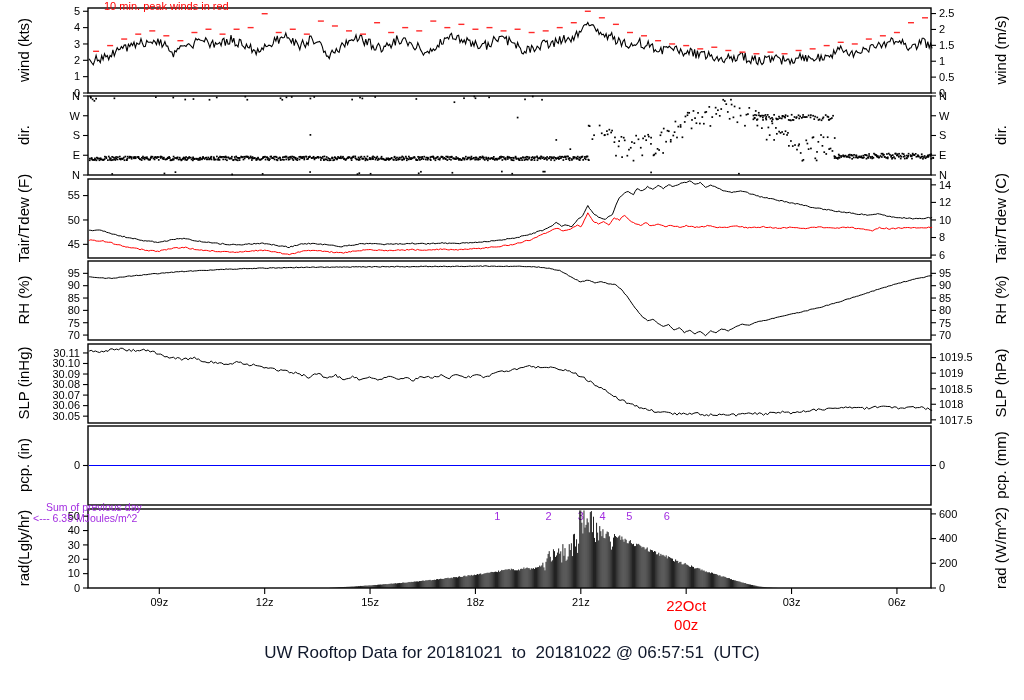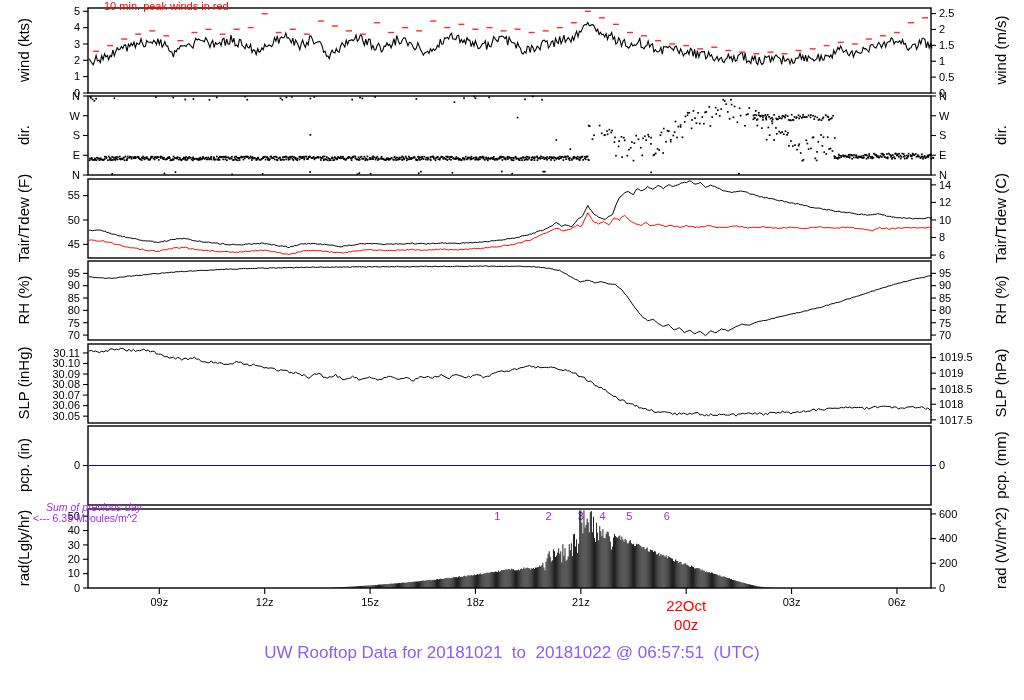--- a/index.html
+++ b/index.html
@@ -5,21 +5,21 @@
   html,body{margin:0;padding:0;background:#fff;}
   .figure{position:relative;width:1024px;height:700px;background:#fff;overflow:hidden;
           font-family:"Liberation Sans","DejaVu Sans",sans-serif;}
   .figure svg{position:absolute;left:0;top:0;}
   .ylab{position:absolute;white-space:nowrap;font-size:15px;color:#000;
         transform:translate(-50%,-50%) rotate(-90deg);}
   .note{position:absolute;white-space:nowrap;}
   .note-red{color:#ff0000;font-size:11px;}
   .note-purple{color:#a22ce0;font-size:10.5px;}
   .title{position:absolute;left:0;right:0;top:643px;text-align:center;
-         font-size:17px;color:#8b5cf6;white-space:pre;}
+         font-size:17px;color:#0f172a;white-space:pre;}
 </style>
 </head>
 <body>
 
 <div class="figure">
   <svg id="plot-canvas" width="1024" height="700">
       <g>
         <rect x="88" y="8" width="843" height="85" fill="none" stroke="#000" stroke-width="1.4"></rect>
         <g font-size="11" fill="#000">
           <line x1="83" x2="88" y1="93" y2="93" stroke="#000" stroke-width="1.1"></line>
@@ -1869,17 +1869,17 @@
 
   <div class="ylab" style="left:1000px;top:50px;">wind (m/s)</div>
   <div class="ylab" style="left:1000px;top:135px;">dir.</div>
   <div class="ylab" style="left:1000px;top:218px;">Tair/Tdew (C)</div>
   <div class="ylab" style="left:1000px;top:300px;">RH (%)</div>
   <div class="ylab" style="left:1000px;top:383px;">SLP (hPa)</div>
   <div class="ylab" style="left:1000px;top:465px;">pcp. (mm)</div>
   <div class="ylab" style="left:1000px;top:548px;">rad (W/m^2)</div>
 
   <div class="note note-red" style="left:104px;top:0;">10 min. peak winds in red</div>
-  <div class="note note-purple" style="left:46px;top:501px;font-style:italic;">Sum of previous day</div>
+  <div class="note note-purple" style="left:46px;top:501px;">Sum of previous day</div>
   <div class="note note-purple" style="left:33px;top:512px;">&lt;--- 6.35 MJoules/m^2</div>
 
   <div class="title">UW Rooftop Data for 20181021  to  20181022 @ 06:57:51  (UTC)</div>
 </div>
 
 </body></html>

